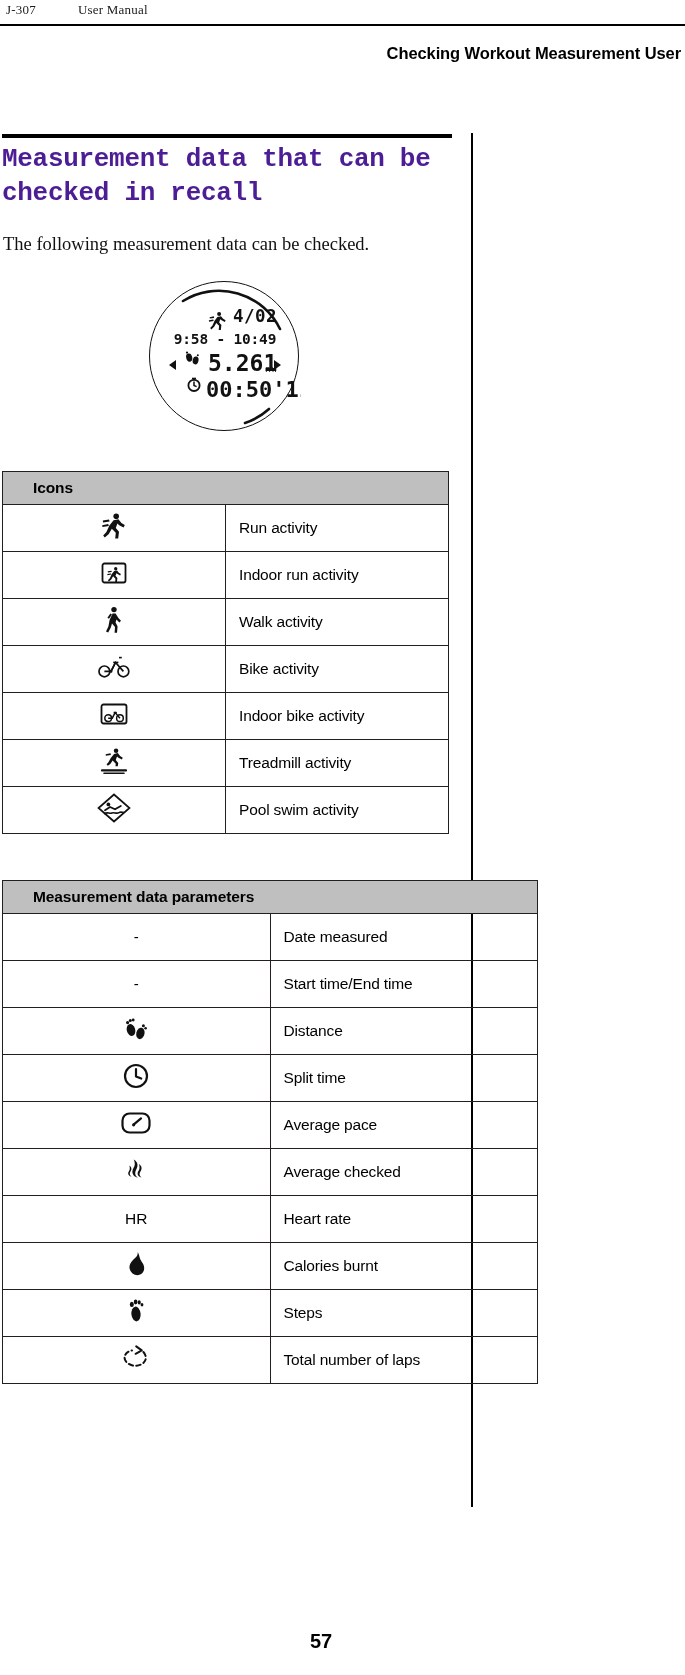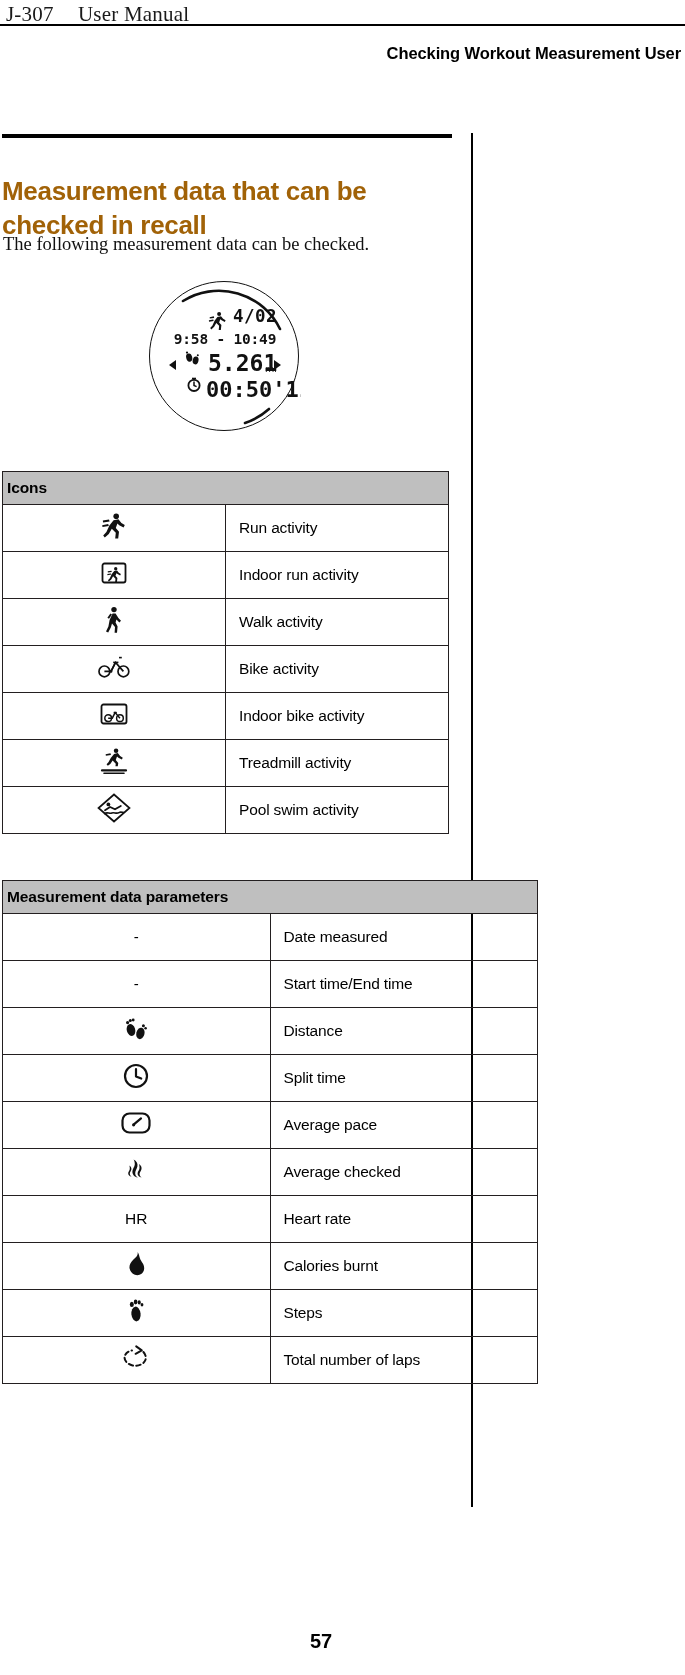--- a/index.html
+++ b/index.html
@@ -17,21 +17,21 @@
   }
 
   
   .header-top {
     position: absolute;
     top: 0px;
     left: 0px;
     width: 685px;
     height: 28px;
     font-family: "Liberation Serif", serif;
-    font-size: 21px;
+    font-size: 13px;
     color: #1a1a1a;
   }
   .header-top .model {
     position: absolute;
     left: 6px;
     top: 2px;
     letter-spacing: 0.2px;
   }
   .header-top .manual {
     position: absolute;
@@ -76,27 +76,26 @@
     top: 134px;
     width: 450px;
     height: 4px;
     background: #000000;
   }
   .page-title {
     position: absolute;
     left: 2px;
     top: 142px;
     width: 452px;
-    font-family: Liberation Sans, sans-serif;
+    font-family: Liberation Mono, monospace;
     font-weight: bold;
     font-size: 26px;
     line-height: 34px;
     letter-spacing: -0.3px;
-    color: #a16207;
-    margin-top: 32px;
+    color: #4c1d95;
   }
   .intro {
     position: absolute;
     left: 3px;
     top: 234px;
     width: 460px;
     font-family: "Liberation Serif", serif;
     font-size: 18.5px;
     color: #111111;
   }
@@ -131,21 +130,21 @@
     border: 1px solid #231f20;
     padding: 0;
   }
   .tbl .hdr {
     background: #bfbfbf;
     font-family: "Liberation Sans", sans-serif;
     font-weight: bold;
     font-size: 15.5px;
     color: #000000;
     text-align: left;
-    padding: 7px 0 7px 4px;
+    padding: 7px 0 7px 30px;
     letter-spacing: -0.1px;
   }
   .tbl td.icon-cell {
     width: 85px;
     text-align: center;
     vertical-align: middle;
     height: 46px;
   }
   .tbl td.label-cell {
     font-family: "Liberation Sans", sans-serif;

